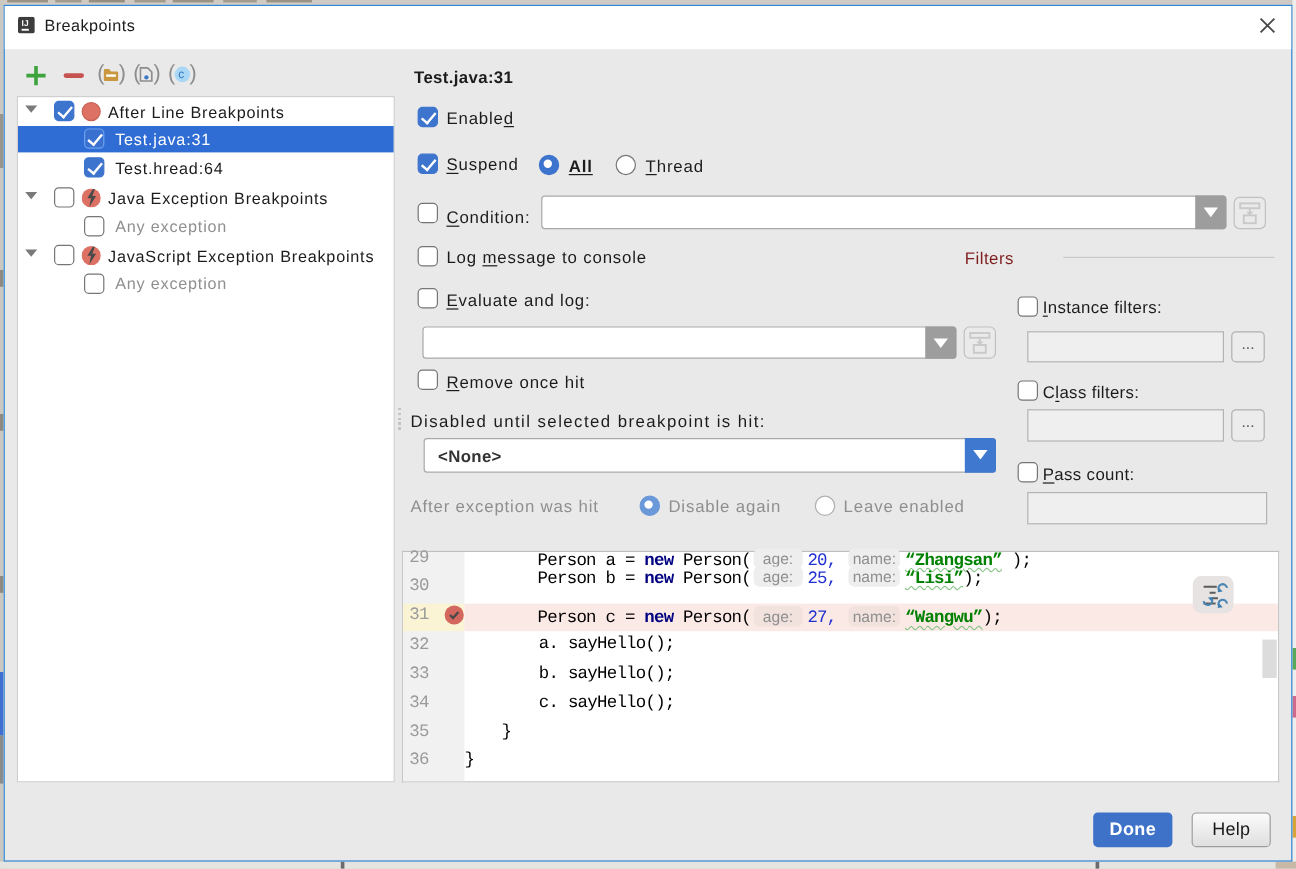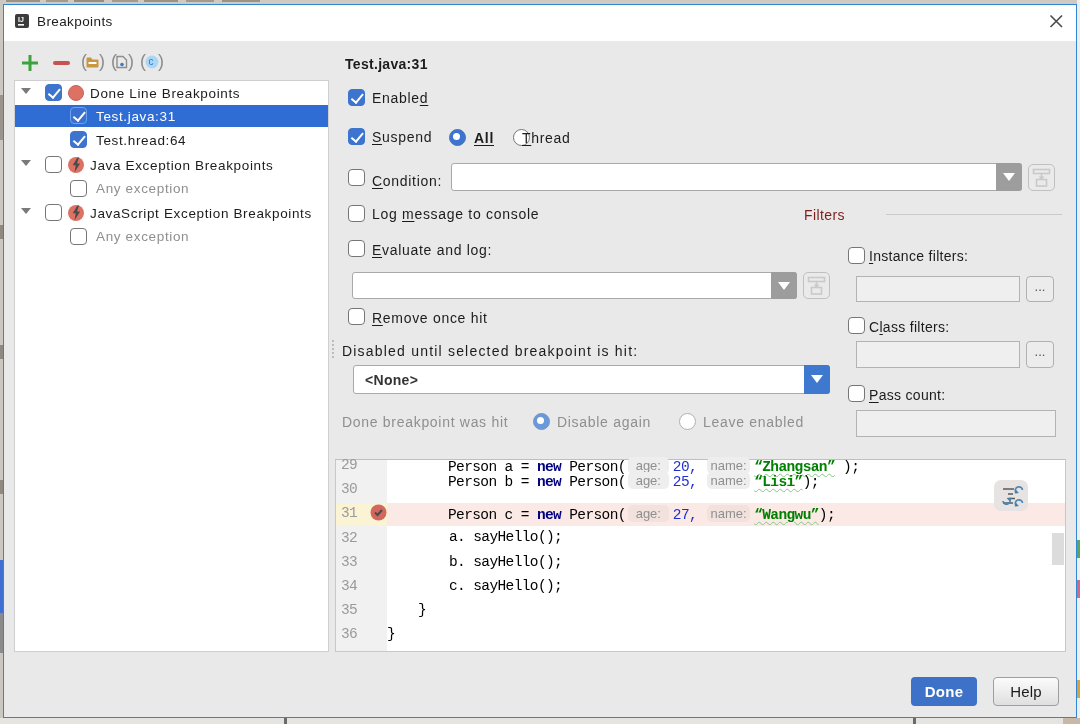--- a/index.html
+++ b/index.html
@@ -101,21 +101,21 @@
   <circle cx="7" cy="7" r="6.5" fill="#a9d7f5"></circle>
   <text x="3.6" y="10.4" font-family="Liberation Sans" font-size="10" fill="#3779bf">c</text>
 </svg>
 <div class="abs" style="left:158px;top:51px;font-size:18px;color:#8d8d8d;">)</div>
 
 <div class="abs" style="left:14px;top:80px;width:315px;height:572px;background:#fff;border:1px solid #cfcfcf;"></div>
 
 <div class="tri" style="left:21px;top:88px;"></div>
 <div class="cb on" style="left:45px;top:84px;"></div>
 <div class="abs" style="left:68px;top:85px;width:16px;height:16px;border-radius:50%;background:#dd7164;border:1px solid #c96257;"></div>
-<div class="lbl" style="left:90px;top:86px;">Done Line Breakpoints</div>
+<div class="lbl" style="left:90px;top:86px;">After Line Breakpoints</div>
 
 <div class="abs" style="left:15px;top:105px;width:313px;height:22px;background:#2f6cd3;"></div>
 <div class="cb on sel" style="left:70px;top:107px;"></div>
 <div class="lbl" style="left:96px;top:109px;color:#fff;">Test.java:31</div>
 
 <div class="cb on" style="left:70px;top:131px;"></div>
 <div class="lbl" style="left:96px;top:133px;">Test.hread:64</div>
 
 <div class="tri" style="left:21px;top:160px;"></div>
 <div class="cb" style="left:45px;top:156px;"></div>
@@ -142,21 +142,21 @@
 <div class="lbl rl" style="left:345px;top:56px;font-weight:bold;letter-spacing:0.3px;">Test.java:31</div>
 
 <div class="cb on" style="left:348px;top:89px;"></div>
 <div class="lbl rl" style="left:372px;top:90px;">Enable<u>d</u></div>
 
 <div class="cb on" style="left:348px;top:128px;"></div>
 <div class="lbl rl" style="left:372px;top:129px;"><u>S</u>uspend</div>
 <div class="rd on" style="left:449px;top:129px;"></div>
 <div class="lbl rl" style="left:474px;top:130px;font-weight:bold;"><u>All</u></div>
 <div class="rd" style="left:513px;top:129px;"></div>
-<div class="lbl rl" style="left:522px;top:130px;"><u>T</u>hread</div>
+<div class="lbl rl" style="left:538px;top:130px;"><u>T</u>hread</div>
 
 <div class="cb" style="left:348px;top:169px;"></div>
 <div class="lbl rl" style="left:372px;top:173px;"><u>C</u>ondition:</div>
 <div class="combo" style="left:451px;top:163px;width:571px;height:28px;">
     <div class="cbtn"></div>
   </div>
 <div class="xbtn" style="left:1028px;top:164px;">
   <svg width="25" height="25">
       <g stroke="#c9c9c9" fill="none" stroke-width="1.6">
   <rect x="4.5" y="4.5" width="16" height="4"></rect>
@@ -204,21 +204,21 @@
 
 <div class="cb" style="left:848px;top:385px;"></div>
 <div class="lbl rl" style="left:869px;top:387px;letter-spacing:0.3px;"><u>P</u>ass count:</div>
 <div class="field" style="left:856px;top:410px;width:200px;height:27px;"></div>
 
 <div class="lbl rl" style="left:342px;top:343px;letter-spacing:1.2px;">Disabled until selected breakpoint is hit:</div>
 <div class="combo" style="left:353px;top:365px;width:477px;height:29px;">
     <div class="cbtn blue"></div>
   </div>
 <div class="lbl rl" style="left:365px;top:372px;font-weight:bold;color:#333;letter-spacing:0.3px;">&lt;None&gt;</div>
-<div class="lbl rl gray" style="left:342px;top:414px;">Done breakpoint was hit</div>
+<div class="lbl rl gray" style="left:342px;top:414px;">After exception was hit</div>
 <div class="rd on" style="left:533px;top:413px;background:#6b98d8;border-color:#6b98d8;"></div>
 <div class="lbl rl gray" style="left:557px;top:414px;">Disable again</div>
 <div class="rd" style="left:679px;top:413px;border-color:#b0b0b0;"></div>
 <div class="lbl rl gray" style="left:703px;top:414px;">Leave enabled</div>
 
 <div class="abs" style="left:332px;top:340px;width:2px;height:20px;background:repeating-linear-gradient(#bbb 0 2px, transparent 2px 4px);"></div>
 
 <div class="abs" style="left:335px;top:459px;width:731px;height:193px;background:#fff;border:1px solid #c8c8c8;border-top-color:#bfbfbf;"></div>
 <div class="abs" style="left:336px;top:460px;width:51px;height:191px;background:#f1f1f1;"></div>
 

